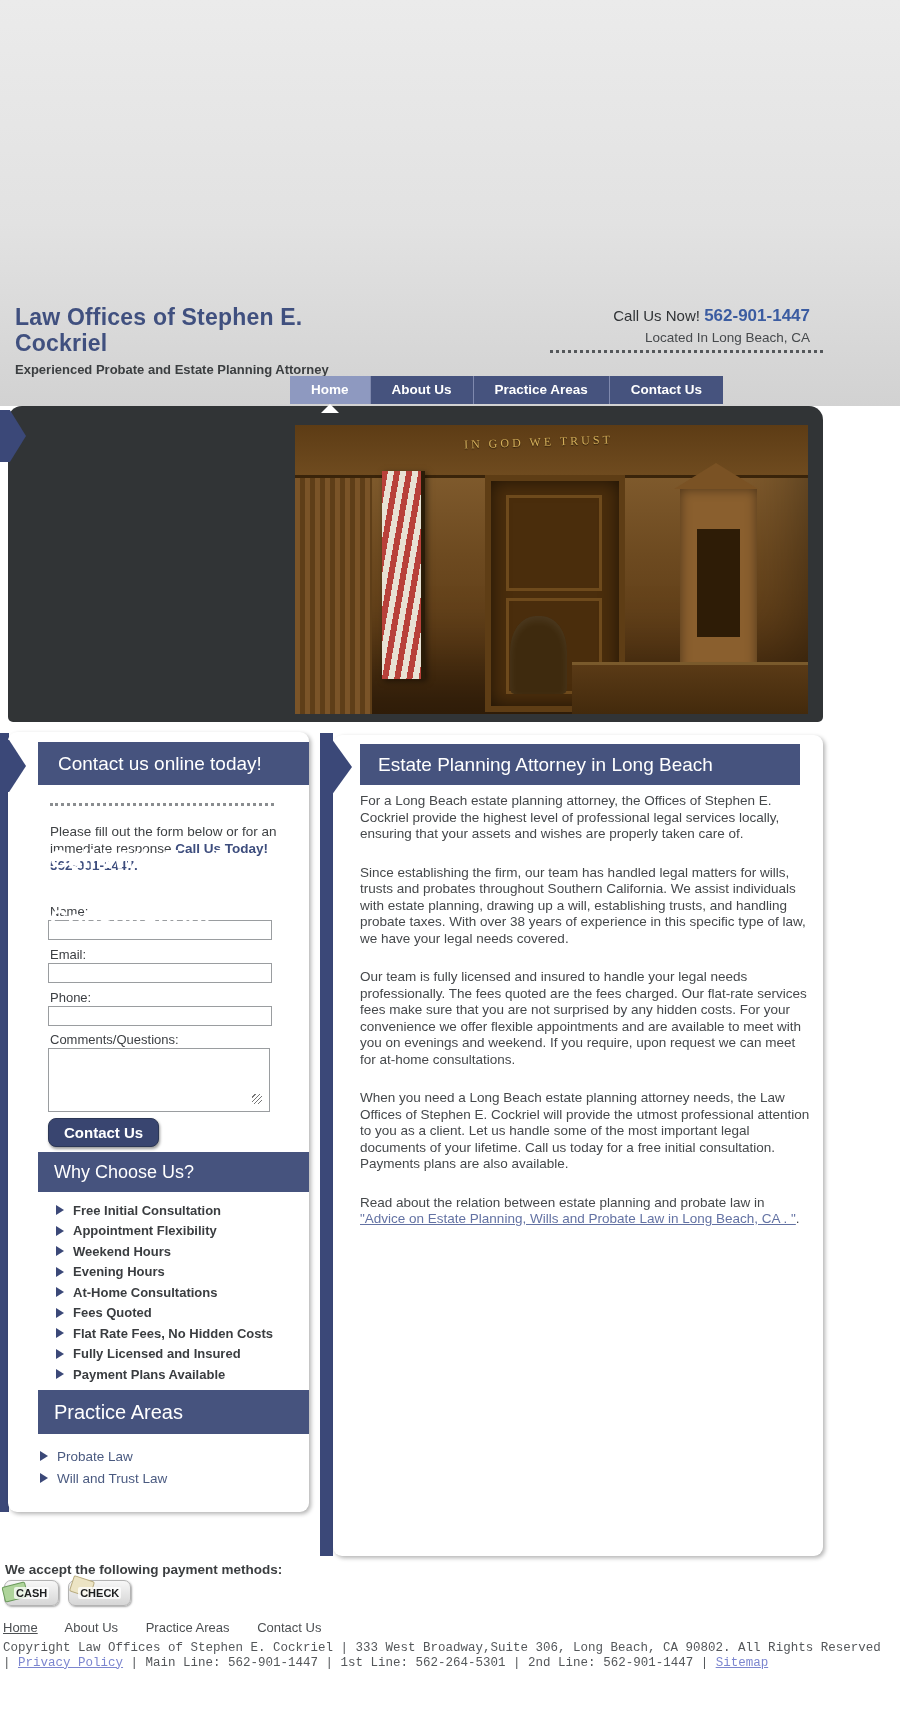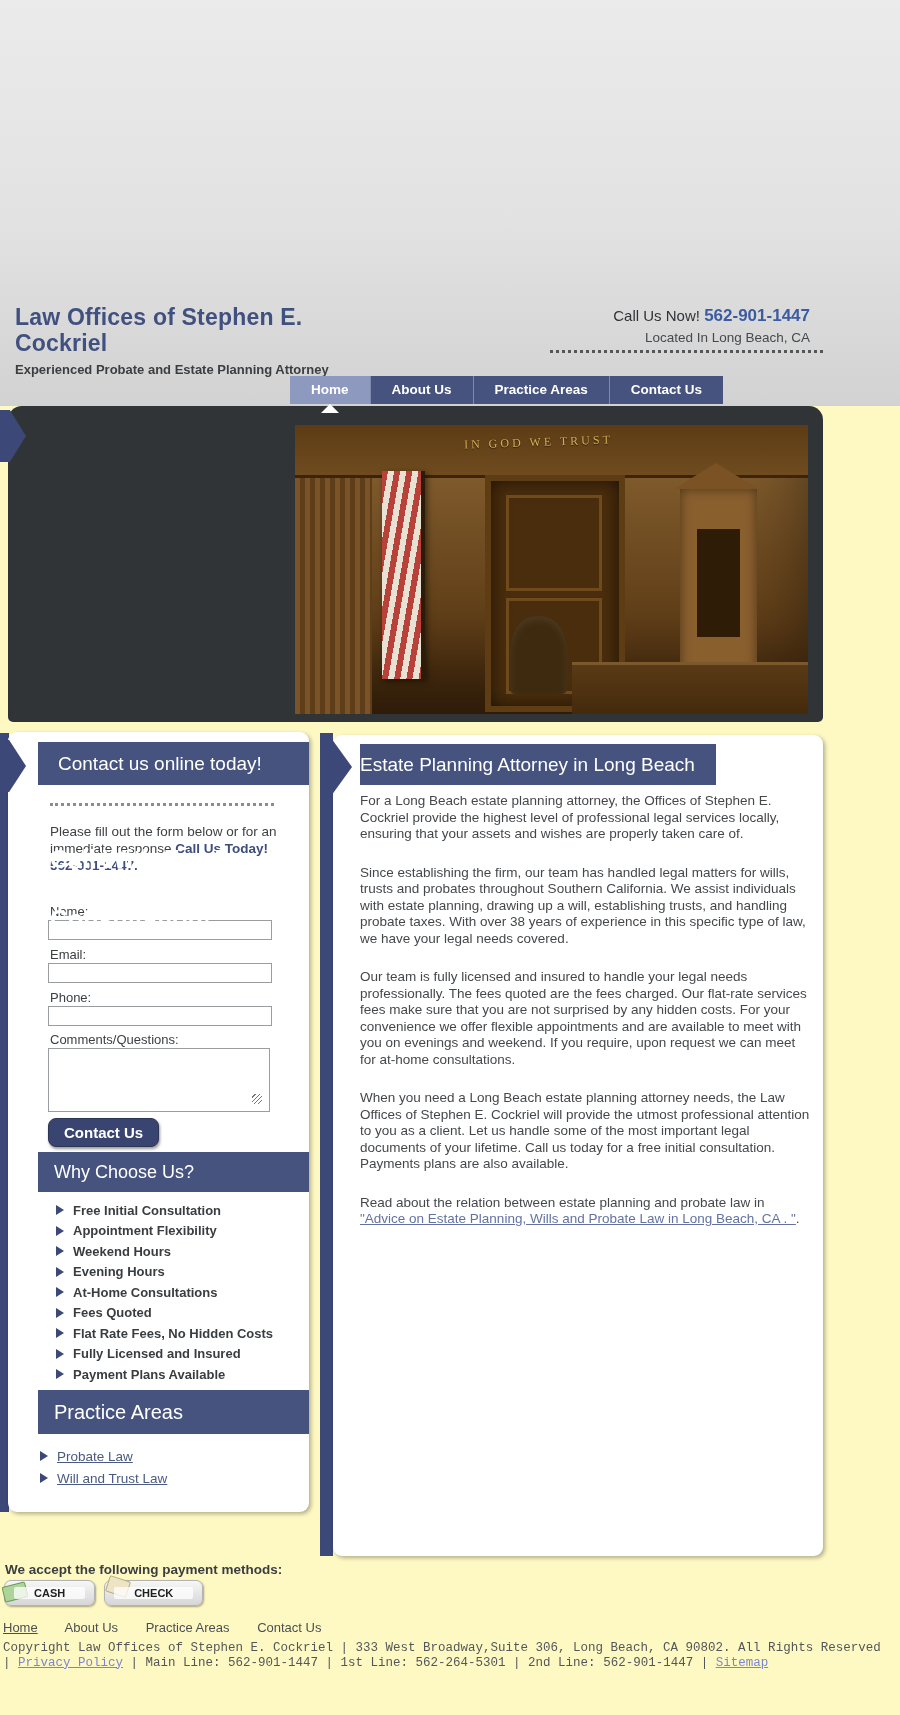--- a/index.html
+++ b/index.html
@@ -1,16 +1,16 @@
 <!DOCTYPE html>
 <html><head>
 <meta charset="utf-8">
 <style>
   html,body{margin:0;padding:0;background:#949799;}
-  #page{position:relative;width:900px;height:1715px;background:#fef9c3;overflow:hidden;
+  #page{position:relative;width:900px;height:1715px;background:#ffffff;overflow:hidden;
         font-family:"Liberation Sans","DejaVu Sans",sans-serif;}
 
   
   .top-grad{position:absolute;left:0;top:0;width:900px;height:406px;
             background:linear-gradient(180deg,#ebebeb 0%,#e2e2e2 55%,#d2d2d2 100%);}
   .firm-name{position:absolute;left:15px;top:304px;width:330px;font-size:23px;font-weight:bold;
              color:#40507f;line-height:26px;letter-spacing:0.2px;}
   .tagline{position:absolute;left:15px;top:362px;font-size:13px;font-weight:bold;color:#3b3e40;}
   .header-right{position:absolute;right:90px;top:306px;text-align:right;}
   .call-now{font-size:15px;color:#303336;}
@@ -98,43 +98,43 @@
   .sb-band2{left:30px;top:420px;width:271px;height:40px;line-height:40px;
             font-size:18px;padding-left:16px;box-sizing:border-box;}
   .why-list{position:absolute;left:48px;top:468px;}
   .why-item{display:flex;align-items:center;height:20.5px;font-size:13px;font-weight:bold;color:#3a3d40;text-align:center;}
   .tri{width:0;height:0;border-left:8px solid #3b4878;border-top:5px solid transparent;
        border-bottom:5px solid transparent;margin-right:9px;flex:0 0 auto;}
   .sb-band3{left:30px;top:658px;width:271px;height:44px;line-height:44px;
             font-size:20px;padding-left:16px;box-sizing:border-box;}
   .p-links{position:absolute;left:32px;top:713px;}
   .p-link-row{display:flex;align-items:center;height:22px;}
-  .p-link{font-size:13.5px;color:#4a5a80;text-decoration:underline;cursor:pointer;}
+  .p-link{font-size:13.5px;color:#4a5a80;cursor:pointer;}
 
   
   .main-card{left:333px;top:735px;width:490px;height:821px;}
   .main-spine{left:320px;top:733px;width:13px;height:823px;}
   .main-chevron{position:absolute;left:322px;top:740px;width:30px;height:54px;z-index:4;
                 clip-path:polygon(0 0,35% 0,100% 50%,35% 100%,0 100%);}
-  .main-band{left:27px;top:9px;width:356px;height:41px;line-height:41px;
-             font-size:19px;box-sizing:border-box;}
+  .main-band{left:27px;top:9px;width:440px;height:41px;line-height:41px;
+             font-size:19px;padding-left:18px;box-sizing:border-box;}
   .main-body{position:absolute;left:27px;top:58px;width:452px;font-size:13.5px;
              line-height:16.5px;color:#45484b;}
   .main-body p{margin:0 0 22px 0;}
   .read-more{margin-top:58px;}
   .inline-link{color:#6372a3;text-decoration:underline;cursor:pointer;}
 
   
   .pay-heading{position:absolute;left:5px;top:1562px;font-size:13.5px;font-weight:bold;color:#3b3e40;}
   .badges{position:absolute;left:4px;top:1580px;display:flex;gap:9px;}
   .badge{position:relative;height:24px;padding:0 9px;border:1px solid #b3b3b3;border-radius:7px;
          background:linear-gradient(180deg,#f7f7f7,#d6d6d6);box-shadow:1px 1px 2px rgba(0,0,0,.35);
          display:flex;align-items:center;overflow:visible;}
   .badge .label{position:relative;font-size:11px;font-weight:bold;color:#1d1f20;z-index:2;
-                background:rgba(255,255,255,.75);padding:0 20px;border-radius:2px;}
+                background:rgba(255,255,255,.75);padding:0 2px;border-radius:2px;}
   .icon-cash{position:absolute;left:-2px;top:3px;width:22px;height:14px;background:#aed49a;
              border:1px solid #6a9a5a;transform:rotate(-14deg);border-radius:2px;z-index:1;}
   .icon-check{position:absolute;left:2px;top:-3px;width:20px;height:15px;background:#ece4c4;
              border:1px solid #b8ab7e;transform:rotate(18deg);border-radius:2px;z-index:1;}
   .footer-nav{position:absolute;left:3px;top:1620px;font-size:13px;color:#4c4f52;}
   .footer-nav span{margin-right:24px;cursor:pointer;}
   .footer-nav .current{text-decoration:underline;}
   .copyright{position:absolute;left:3px;top:1641px;width:888px;font-size:12.5px;
              line-height:14.5px;color:#54575a;font-family:Liberation Mono, monospace;}
   .copyright a{color:#7c86cf;text-decoration:underline;cursor:pointer;}

